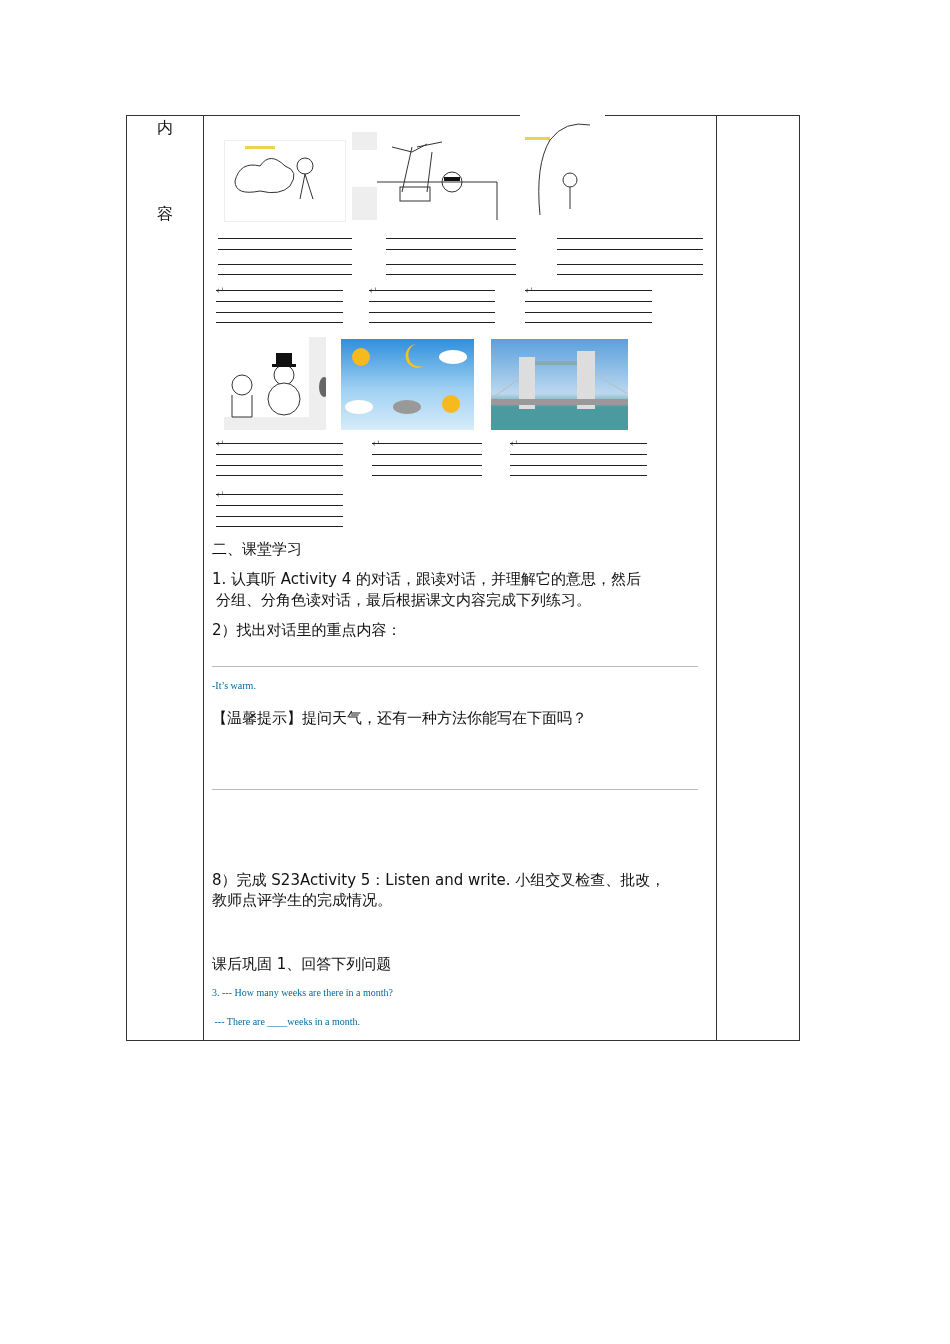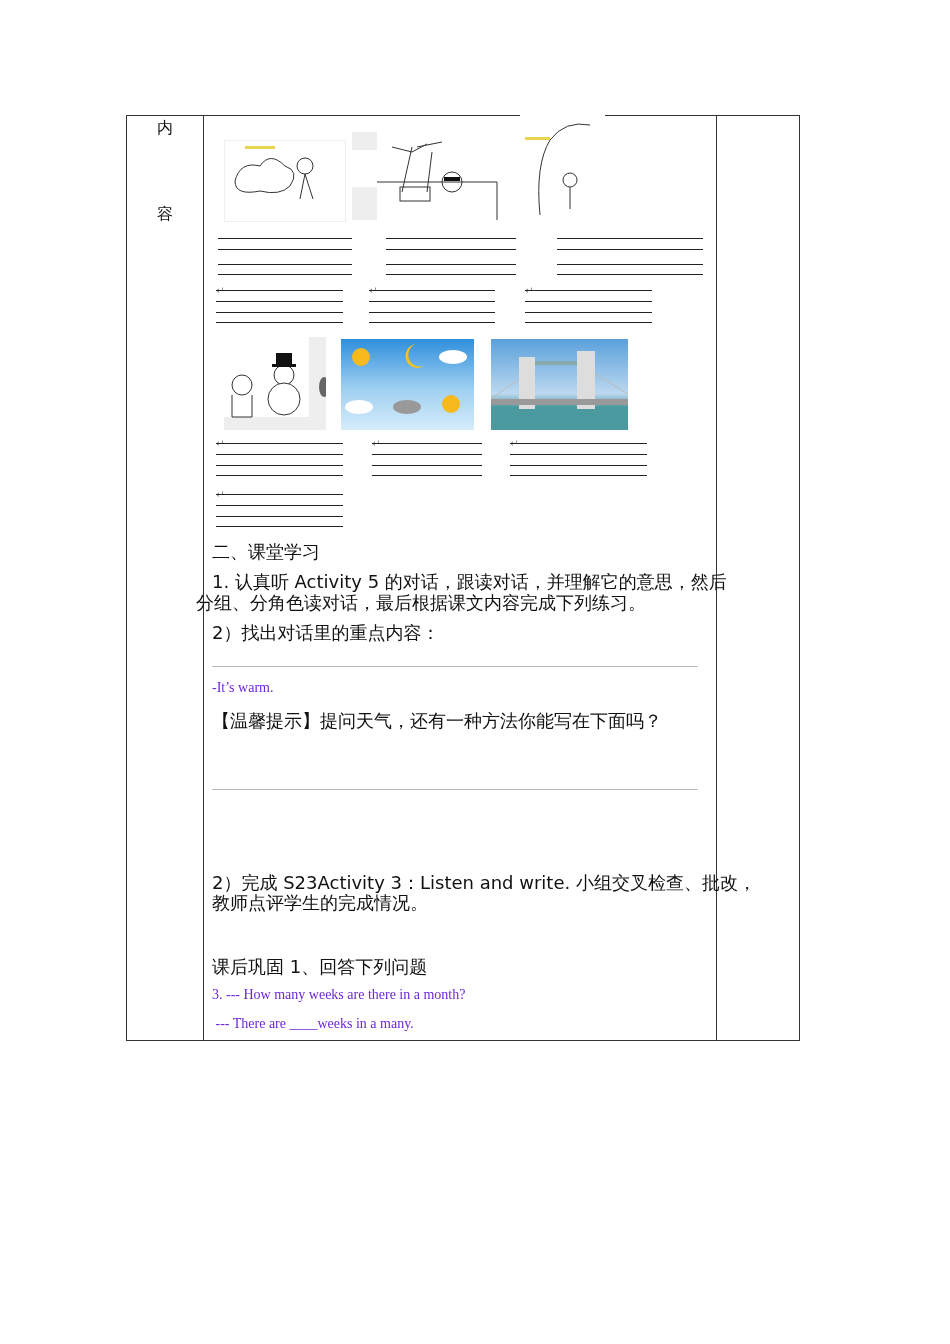--- a/index.html
+++ b/index.html
@@ -4,22 +4,22 @@
 <style>
   html,body{margin:0;padding:0;background:#fff;}
   body{width:950px;height:1344px;position:relative;font-family:"DejaVu Sans","Liberation Sans",sans-serif;color:#111;}
   .table{position:absolute;left:126px;top:115px;width:674px;height:926px;border:1px solid #333;box-sizing:border-box;}
   .vline{position:absolute;top:0;bottom:0;width:0;border-left:1px solid #333;}
   .label-char{position:absolute;font-size:16px;left:30px;}
   .pic{position:absolute;background:#fff;overflow:hidden;}
   .ruled{position:absolute;}
   .ruled .ln{position:absolute;left:0;right:0;height:0;border-top:1.5px solid #222;}
   .ret{position:absolute;left:0;top:-5px;font-size:10px;color:#777;}
-  .txt{position:absolute;font-size:18px;white-space:nowrap;}
-  .serif{font-family:"Liberation Serif","DejaVu Serif",serif;font-size:14px;color:#6d28d9;}
+  .txt{position:absolute;font-size:15px;white-space:nowrap;}
+  .serif{font-family:"Liberation Serif","DejaVu Serif",serif;font-size:10px;color:#0369a1;}
   .gray-rule{position:absolute;left:212px;width:486px;height:0;border-top:1px solid #bbb;}
 </style>
 </head>
 <body>
 
 <div class="table">
   <div class="vline" style="left:76px"></div>
   <div class="vline" style="left:589px"></div>
   <div class="label-char" style="top:2px">内</div>
   <div class="label-char" style="top:88px">容</div>
@@ -151,25 +151,25 @@
 </div>
 <div class="ruled" style="left:216px;top:494px;width:127px;height:36px">
   <span class="ret">↵</span>
   <div class="ln" style="top:0"></div>
     <div class="ln" style="top:11px"></div>
     <div class="ln" style="top:22px"></div>
     <div class="ln" style="top:32px"></div>
 </div>
 
 <div class="txt" style="left:212px;top:540px">二、课堂学习</div>
-<div class="txt" style="left:212px;top:570px">1. 认真听 Activity 5 的对话，跟读对话，并理解它的意思，然后</div>
-<div class="txt" style="left:196px;top:591px">分组、分角色读对话，最后根据课文内容完成下列练习。</div>
+<div class="txt" style="left:212px;top:570px">1. 认真听 Activity 4 的对话，跟读对话，并理解它的意思，然后</div>
+<div class="txt" style="left:216px;top:591px">分组、分角色读对话，最后根据课文内容完成下列练习。</div>
 <div class="txt" style="left:212px;top:621px">2）找出对话里的重点内容：</div>
 <div class="gray-rule" style="top:666px"></div>
 <div class="txt serif" style="left:212px;top:680px">-It’s warm.</div>
 <div class="txt" style="left:212px;top:709px">【温馨提示】提问天气，还有一种方法你能写在下面吗？</div>
 <div class="gray-rule" style="top:789px"></div>
-<div class="txt" style="left:212px;top:871px">2）完成 S23Activity 3：Listen and write. 小组交叉检查、批改，</div>
+<div class="txt" style="left:212px;top:871px">8）完成 S23Activity 5：Listen and write. 小组交叉检查、批改，</div>
 <div class="txt" style="left:212px;top:891px">教师点评学生的完成情况。</div>
 
 <div class="txt" style="left:212px;top:955px">课后巩固 1、回答下列问题</div>
 <div class="txt serif" style="left:212px;top:987px">3. --- How many weeks are there in a month?</div>
-<div class="txt serif" style="left:212px;top:1016px;white-space:pre"> --- There are ____weeks in a many.</div>
+<div class="txt serif" style="left:212px;top:1016px;white-space:pre"> --- There are ____weeks in a month.</div>
 
 </body></html>

